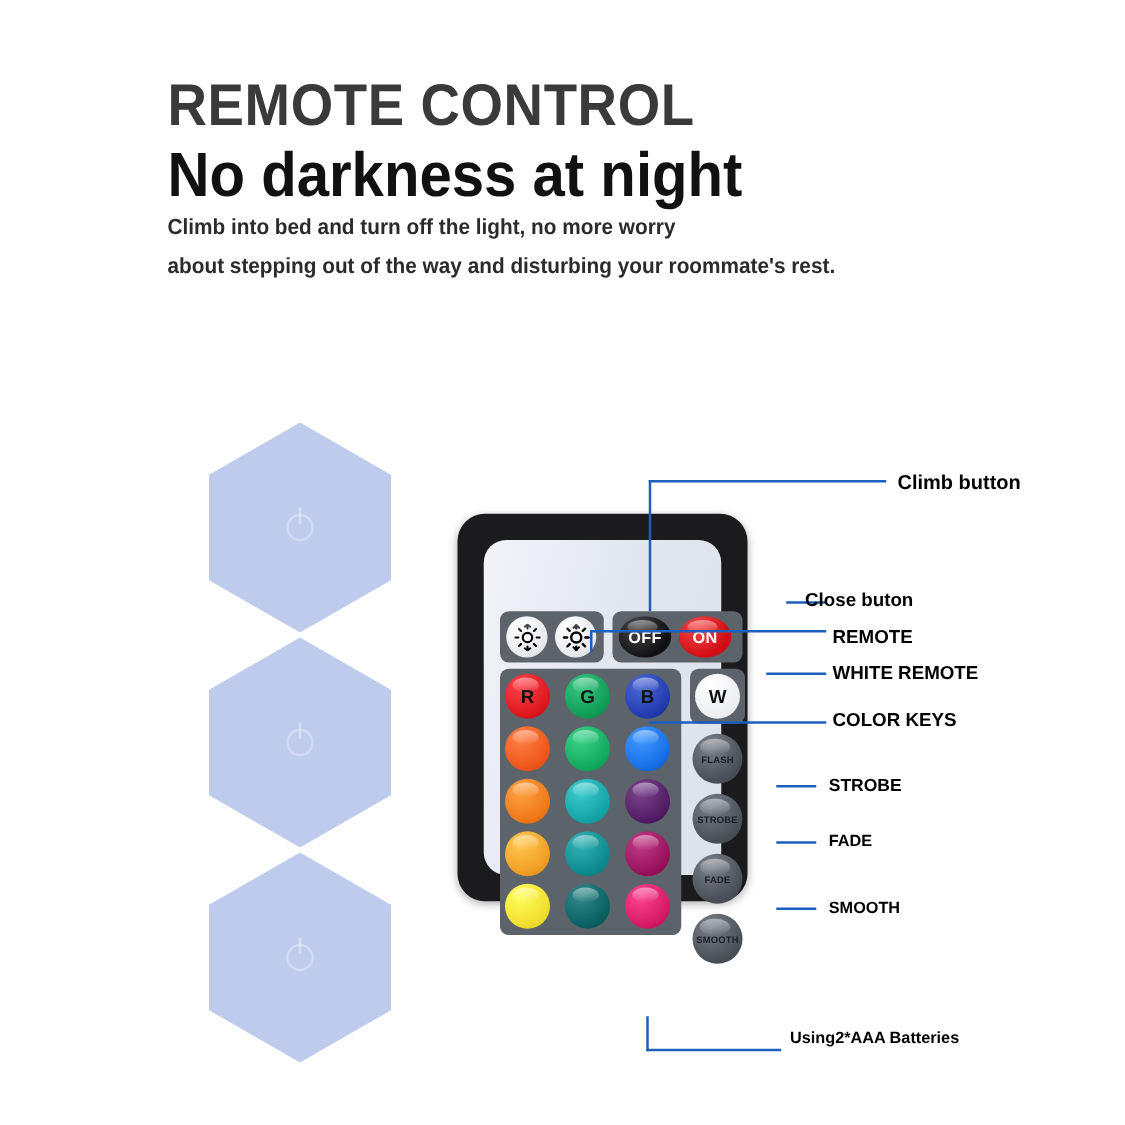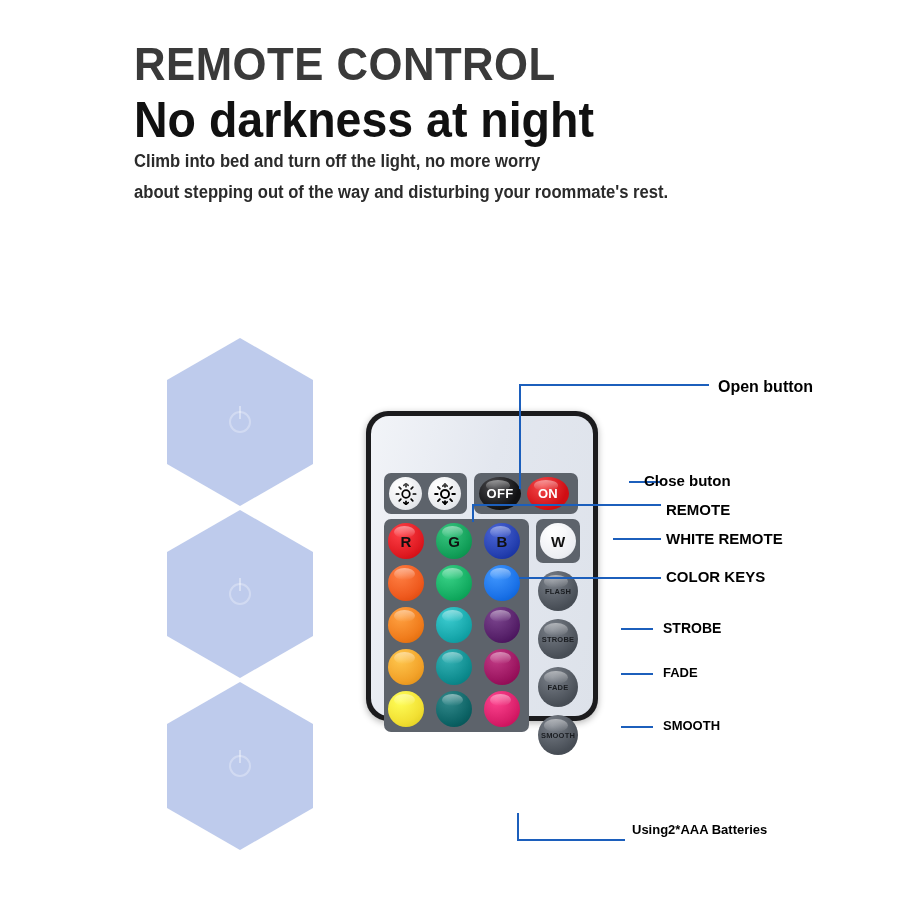--- a/index.html
+++ b/index.html
@@ -13,21 +13,21 @@
   }
   #page {
     position: relative;
     width: 900px;
     height: 900px;
     background: #ffffff;
     overflow: hidden;
   }
 
   
-  #header { position: absolute; left: 134px; top: 40px; width: 720px; }
+  #header { position: absolute; left: 134px; top: 60px; width: 720px; }
   #title-main {
     font-size: 47px;
     font-weight: 700;
     color: #3a3a3a;
     letter-spacing: 0.5px;
     line-height: 1.02;
     transform: scaleX(0.93);
     transform-origin: left center;
     white-space: nowrap;
   }
@@ -86,21 +86,21 @@
 
   
   #remote {
     position: absolute;
     left: 366px;
     top: 411px;
     width: 232px;
     height: 310px;
     background: #1b1b1d;
     border-radius: 22px;
-    padding: 5px;
+    padding: 21px;
     box-sizing: border-box;
     box-shadow: 0 2px 7px rgba(0,0,0,0.30);
   }
   #remote-face {
     width: 100%;
     height: 100%;
     border-radius: 18px;
     background: linear-gradient(105deg, #f2f4f8 0%, #e3e7ef 45%, #dde2ea 100%);
     box-sizing: border-box;
     position: relative;
@@ -300,21 +300,21 @@
 
   <div class="lead lead-h" style="left:519px; top:577px; width:142px;"></div>
 
   <div class="lead lead-h" style="left:621px; top:628px; width:32px;"></div>
   <div class="lead lead-h" style="left:621px; top:673px; width:32px;"></div>
   <div class="lead lead-h" style="left:621px; top:726px; width:32px;"></div>
 
   <div class="lead lead-v" style="left:517px; top:813px; height:28px;"></div>
   <div class="lead lead-h" style="left:517px; top:839px; width:108px;"></div>
 
-  <div class="ann-label" id="lbl-open" style="left:718px; top:379px; font-size:16px;">Open button</div>
+  <div class="ann-label" id="lbl-open" style="left:718px; top:379px; font-size:16px;">Climb button</div>
   <div class="ann-label" id="lbl-close" style="left:644px; top:473px; font-size:15px;">Close buton</div>
   <div class="ann-label" id="lbl-greener" style="left:666px; top:502px; font-size:15px;">REMOTE</div>
   <div class="ann-label" id="lbl-white" style="left:666px; top:531px; font-size:15px;">WHITE REMOTE</div>
   <div class="ann-label" id="lbl-colorkeys" style="left:666px; top:569px; font-size:15px;text-align:right;">COLOR KEYS</div>
   <div class="ann-label" id="lbl-strobe" style="left:663px; top:621px; font-size:14px;">STROBE</div>
   <div class="ann-label" id="lbl-fade" style="left:663px; top:666px; font-size:13px;">FADE</div>
   <div class="ann-label" id="lbl-smooth" style="left:663px; top:719px; font-size:13px;">SMOOTH</div>
   <div class="ann-label" id="lbl-battery" style="left:632px; top:823px; font-size:13px;">Using2*AAA Batteries</div>
 
 </div>

